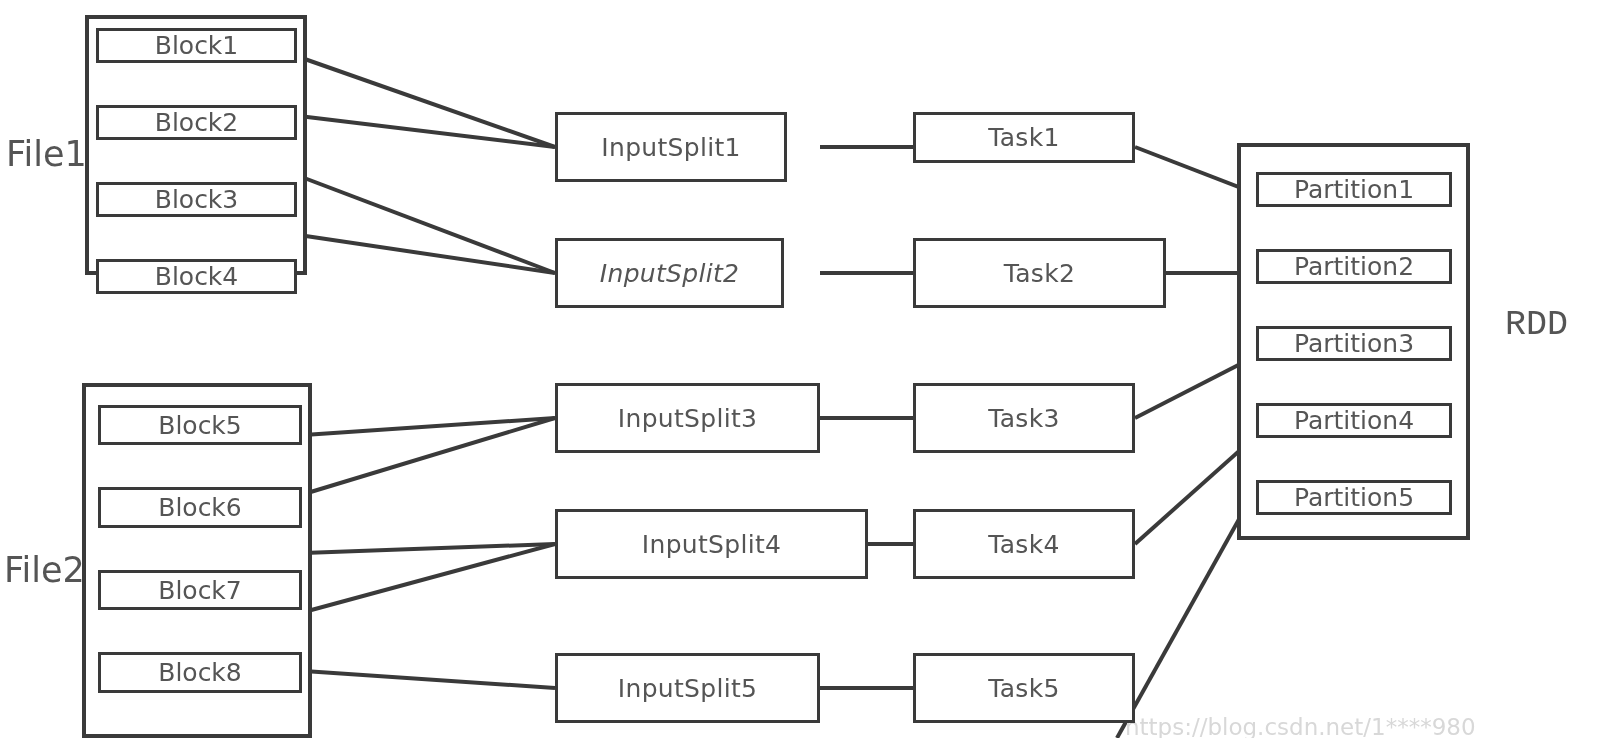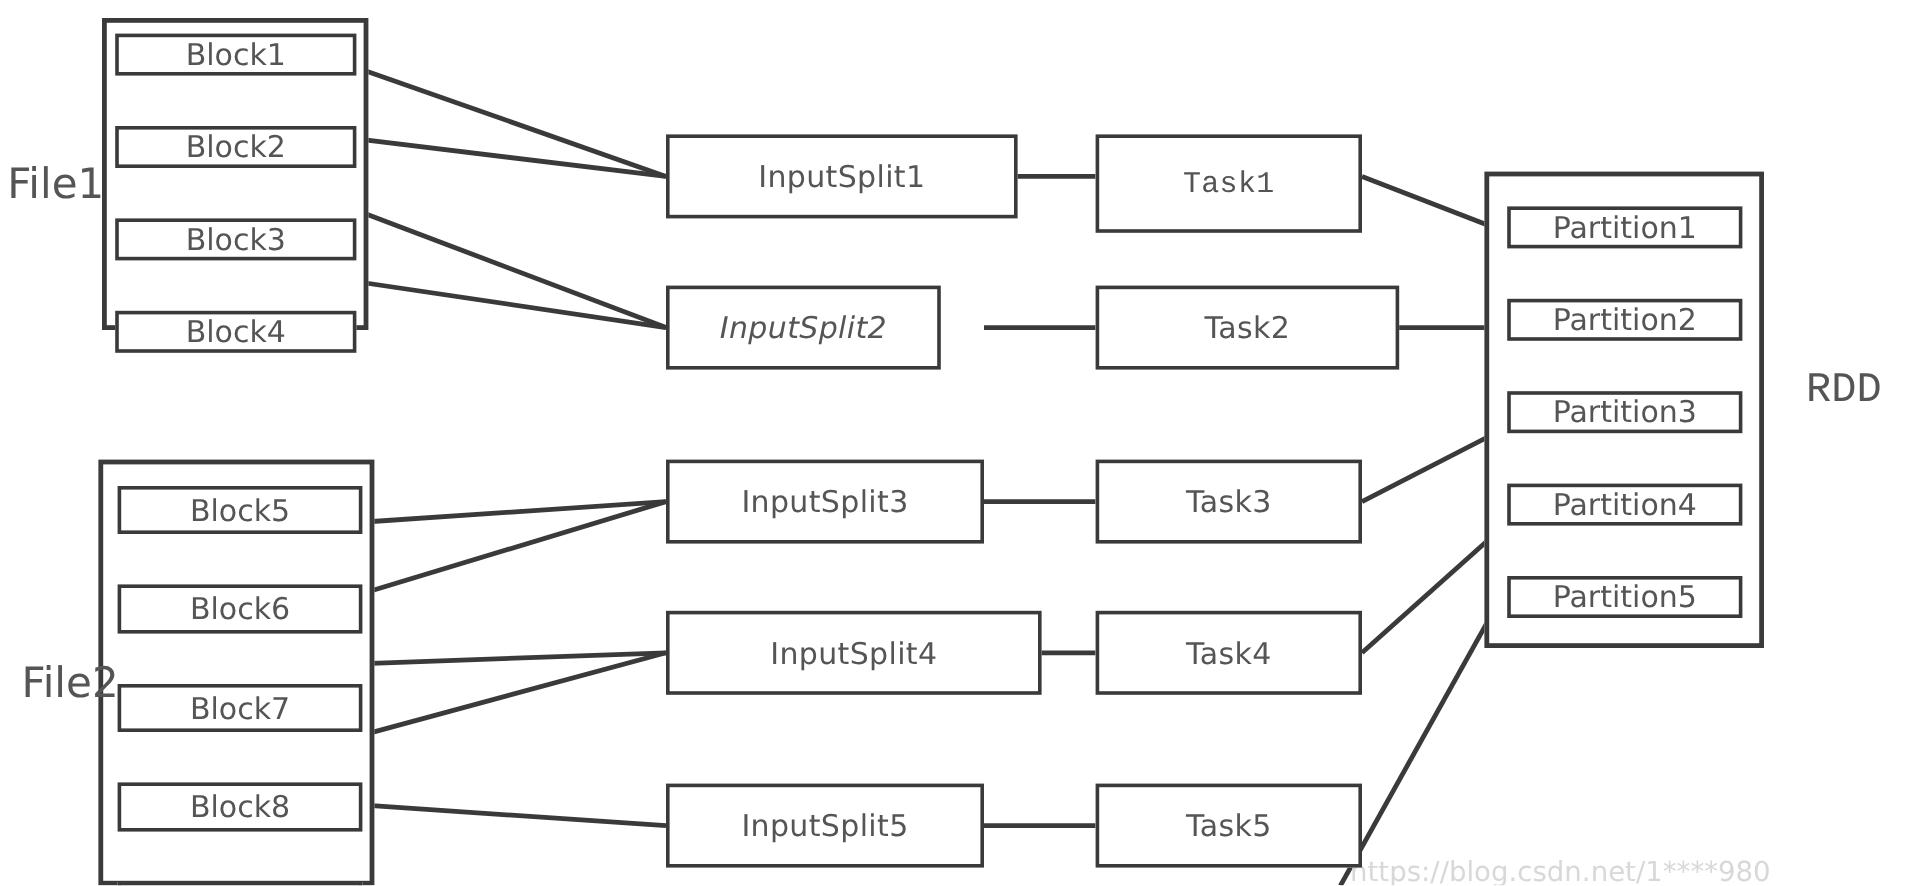--- a/index.html
+++ b/index.html
@@ -123,57 +123,57 @@
         <span>Block2</span>
       </div>
     <div class="cell">
         <span>Block3</span>
       </div>
     <div class="cell">
         <span>Block4</span>
       </div>
   </div>
 
-  <div class="side-label" style="left:4px; top:550px;margin-left:14px;">File2</div>
+  <div class="side-label" style="left:4px; top:550px;">File2</div>
   <div class="file-outer" style="left:82px; top:383px; width:230px; height:355px;"></div>
   <div class="cell-stack" style="left:98px; top:405px; width:204px; height:370px;">
     <div class="cell">
         <span>Block5</span>
       </div>
     <div class="cell">
         <span>Block6</span>
       </div>
     <div class="cell">
         <span>Block7</span>
       </div>
     <div class="cell">
         <span>Block8</span>
       </div>
     <div class="cell">
         <span>Block9</span>
       </div>
   </div>
 
-  <div class="node" style="left:555px; top:112px; width:293px; height:70px;">
+  <div class="node" style="left:555px; top:112px; width:232px; height:70px;">
       <span>InputSplit1</span>
     </div>
   <div class="node" style="left:555px; top:238px; width:229px; height:70px;font-style:italic;">
       <span>InputSplit2</span>
     </div>
   <div class="node" style="left:555px; top:383px; width:265px; height:70px;">
       <span>InputSplit3</span>
     </div>
   <div class="node" style="left:555px; top:509px; width:313px; height:70px;justify-content:center;">
       <span>InputSplit4</span>
     </div>
   <div class="node" style="left:555px; top:653px; width:265px; height:70px;">
       <span>InputSplit5</span>
     </div>
 
-  <div class="node" style="left:913px; top:112px; width:222px; height:82px;font-family:Liberation Mono, monospace;">
+  <div class="node" style="left:913px; top:112px; width:222px; height:51px;">
       <span>Task1</span>
     </div>
   <div class="node" style="left:913px; top:238px; width:253px; height:70px;">
       <span>Task2</span>
     </div>
   <div class="node" style="left:913px; top:383px; width:222px; height:70px;">
       <span>Task3</span>
     </div>
   <div class="node" style="left:913px; top:509px; width:222px; height:70px;">
       <span>Task4</span>

